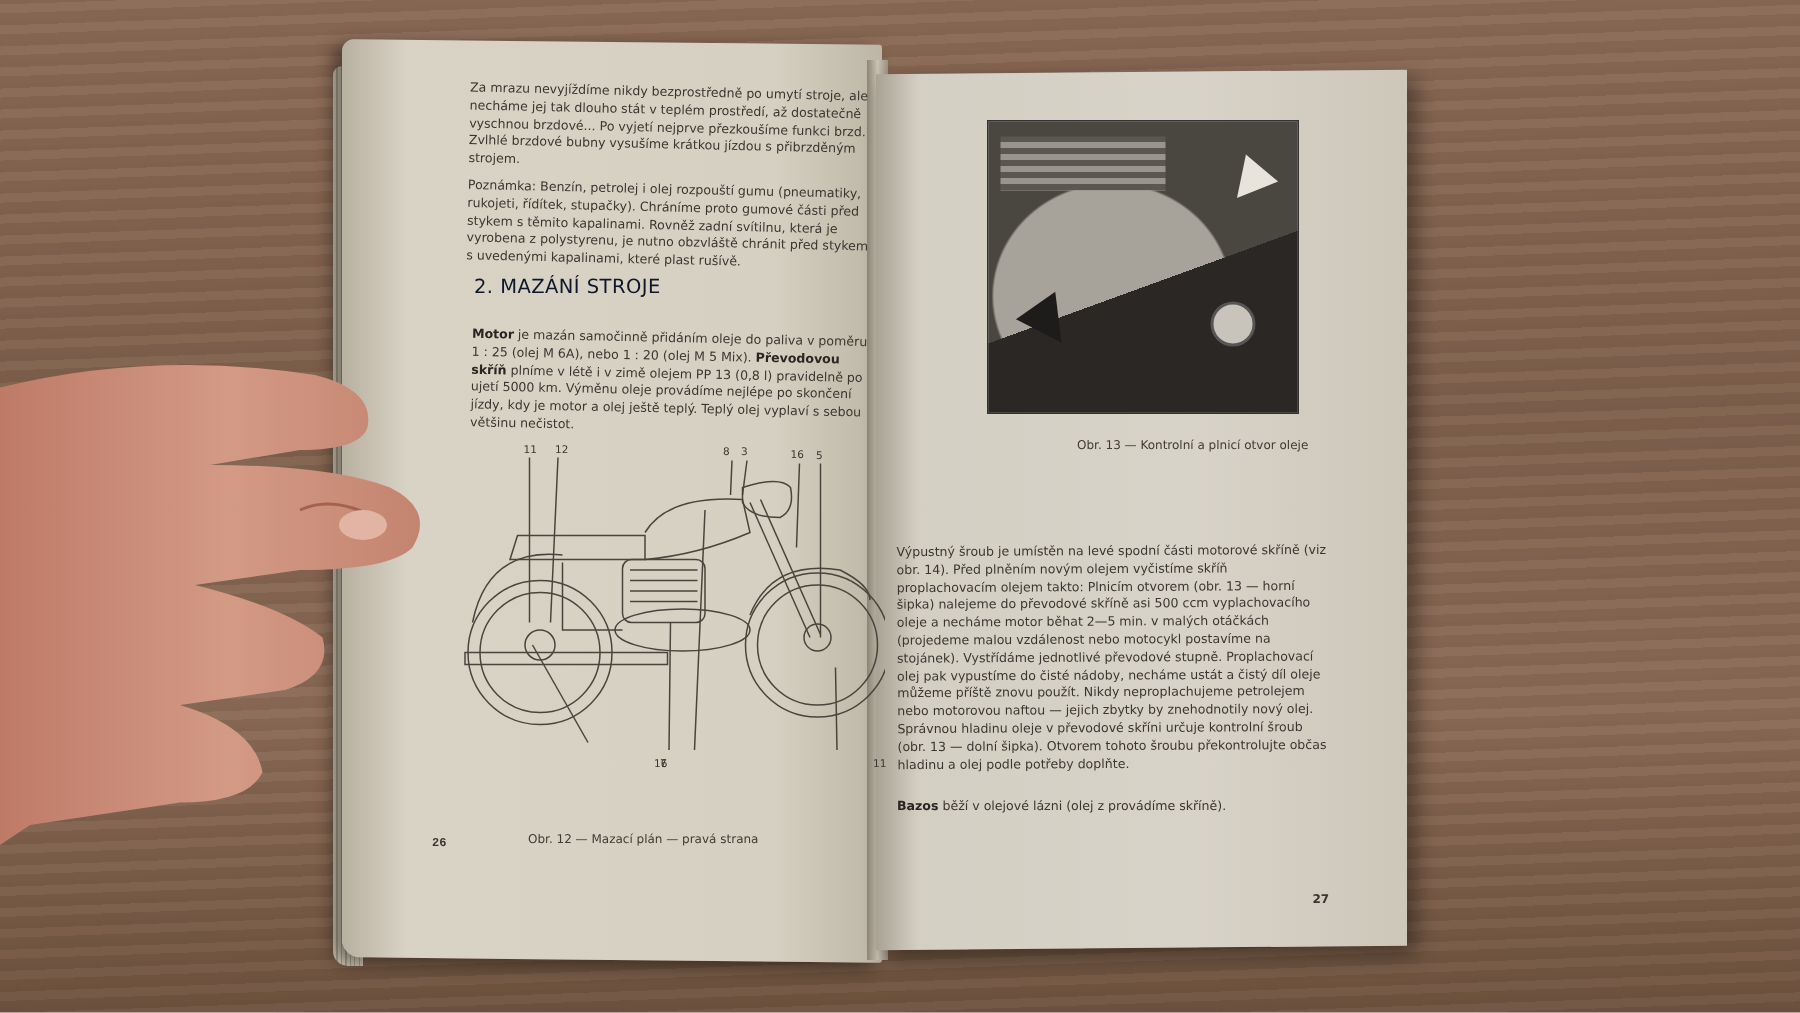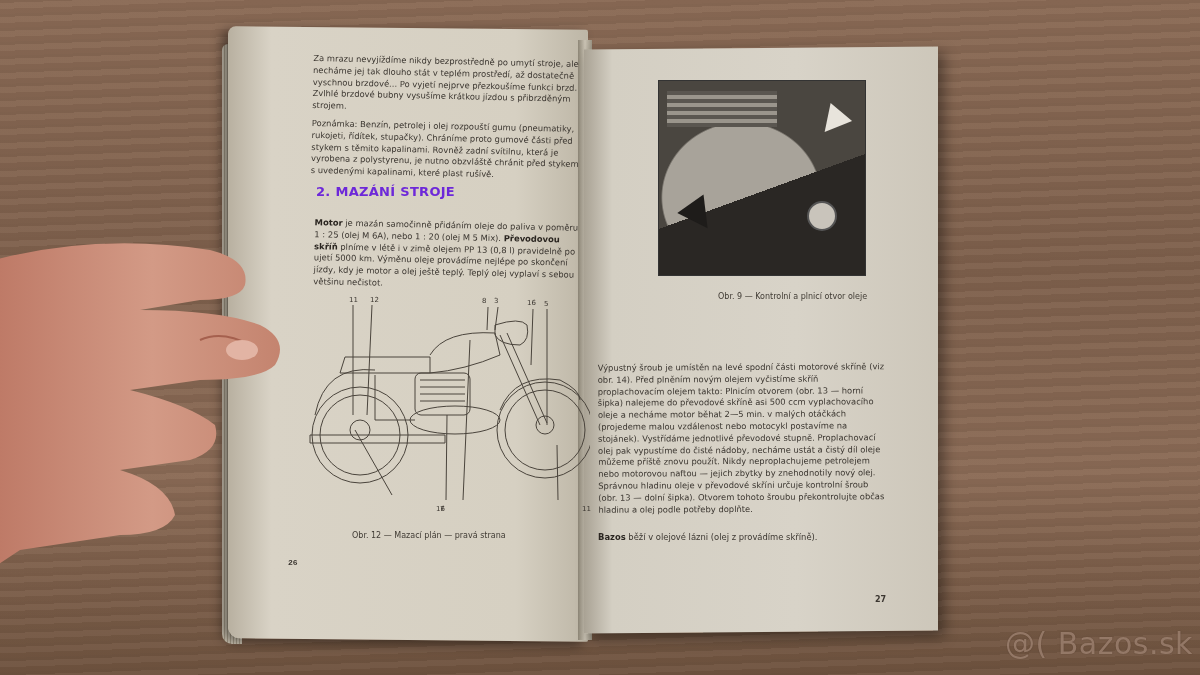--- a/index.html
+++ b/index.html
@@ -17,21 +17,21 @@
   .page-left-edge{position:absolute;left:222px;top:44px;width:20px;height:600px;
     background:repeating-linear-gradient(90deg,#cfc6b4 0 2px,#a89e8a 2px 3px);border-radius:6px 0 0 10px;}
   .page-right{position:absolute;left:584px;top:48px;width:354px;height:584px;
     background:linear-gradient(90deg,#a9a294 0%,#d4cfc3 8%,#d8d3c8 60%,#cdc7ba 100%);
     transform:skewY(-0.5deg);box-shadow:6px 6px 14px rgba(0,0,0,0.4);}
   .spine{position:absolute;left:578px;top:40px;width:14px;height:600px;
     background:linear-gradient(90deg,#8d8676,#c9c2b3,#9a9383);}
   .text{position:absolute;color:#3b3630;font-size:8.4px;line-height:11.8px;}
   .text b{color:#2a2520;}
   .para{margin:0 0 6px 0;white-space:normal;}
-  .heading{position:absolute;font-weight:bold;color:#6d28d9;font-size:13px;letter-spacing:0.3px;}
+  .heading{position:absolute;font-weight:normal;color:#0f172a;font-size:13px;letter-spacing:0.3px;}
   .caption{position:absolute;font-size:8px;color:#403b34;}
   .pagenum{position:absolute;font-size:8px;font-weight:bold;color:#3b3630;}
   .figure-photo{position:absolute;left:658px;top:80px;width:206px;height:194px;
     background:
       linear-gradient(160deg,transparent 0 55%,#2a2724 55% 100%),
       radial-gradient(ellipse at 40% 60%,#a8a39a 0 45%,#4a4640 46% 100%);
     border:1px solid #333;}
   .hand{position:absolute;left:-40px;top:230px;width:320px;height:360px;}
   .watermark{position:absolute;left:1005px;top:626px;font-size:30px;color:rgba(200,170,150,0.55);
     font-family:"DejaVu Sans", sans-serif;letter-spacing:0.5px;
@@ -105,31 +105,31 @@
   <span class="label-num" style="left:349px;top:296px;">11</span>
   <span class="label-num" style="left:370px;top:296px;">12</span>
   <span class="label-num" style="left:482px;top:297px;">8</span>
   <span class="label-num" style="left:494px;top:297px;">3</span>
   <span class="label-num" style="left:527px;top:299px;">16</span>
   <span class="label-num" style="left:544px;top:300px;">5</span>
   <span class="label-num" style="left:440px;top:505px;">7</span>
   <span class="label-num" style="left:436px;top:505px;">16</span>
   <span class="label-num" style="left:582px;top:505px;">11</span>
 
-  <div class="caption" style="left:352px;top:531px;">Obr. 12 — Mazací plán — pravá strana</div>
+  <div class="caption" style="left:352px;top:555px;">Obr. 12 — Mazací plán — pravá strana</div>
   <div class="pagenum" style="left:288px;top:558px;font-family:Liberation Mono, monospace;">26</div>
 
   <div class="figure-photo">
     <div style="position:absolute;left:8px;top:10px;width:110px;height:36px;background:repeating-linear-gradient(180deg,#5a5650 0 4px,#9a958c 4px 8px);"></div>
     <div style="position:absolute;left:160px;top:28px;width:0;height:0;border-left:14px solid transparent;border-right:14px solid transparent;border-top:26px solid #e8e4dc;transform:rotate(40deg);"></div>
     <div style="position:absolute;left:24px;top:120px;width:0;height:0;border-left:16px solid transparent;border-right:16px solid transparent;border-top:30px solid #1e1c1a;transform:rotate(-35deg);"></div>
     <div style="position:absolute;left:148px;top:120px;width:26px;height:26px;border-radius:50%;background:#c9c4bb;border:2px solid #555;"></div>
   </div>
 
-  <div class="caption" style="left:718px;top:292px;">Obr. 9 — Kontrolní a plnicí otvor oleje</div>
+  <div class="caption" style="left:718px;top:292px;">Obr. 13 — Kontrolní a plnicí otvor oleje</div>
 
   <div class="text" style="left:598px;top:362px;width:290px;transform:rotate(-0.3deg);">Výpustný šroub je umístěn na levé spodní části motorové skříně (viz obr. 14). Před plněním novým olejem vyčistíme skříň proplachovacím olejem takto: Plnicím otvorem (obr. 13 — horní šipka) nalejeme do převodové skříně asi 500 ccm vyplachovacího oleje a necháme motor běhat 2—5 min. v malých otáčkách (projedeme malou vzdálenost nebo motocykl postavíme na stojánek). Vystřídáme jednotlivé převodové stupně. Proplachovací olej pak vypustíme do čisté nádoby, necháme ustát a čistý díl oleje můžeme příště znovu použít. Nikdy nepropIachujeme petrolejem nebo motorovou naftou — jejich zbytky by znehodnotily nový olej. Správnou hladinu oleje v převodové skříni určuje kontrolní šroub (obr. 13 — dolní šipka). Otvorem tohoto šroubu překontrolujte občas hladinu a olej podle potřeby doplňte.</div>
 
   <div class="text" style="left:598px;top:532px;width:290px;">
     <b>Bazos</b><span> běží v olejové lázni (olej z provádíme skříně).</span>
   </div>
   <div class="pagenum" style="left:875px;top:562px;margin-top:33px;">27</div>
 
   <svg class="hand" viewBox="0 0 320 360">
     <defs>
@@ -137,14 +137,13 @@
         <stop offset="0" stop-color="#b9725f"></stop>
         <stop offset="0.6" stop-color="#d39a86"></stop>
         <stop offset="1" stop-color="#c4846f"></stop>
       </linearGradient>
     </defs>
     <path d="M0 40 Q120 0 250 20 Q290 30 285 55 Q280 70 240 70 L180 80 Q260 80 300 95 Q330 110 315 135 Q300 150 240 150 L170 160 Q230 175 255 195 Q262 220 230 230 L160 240 Q210 255 215 285 Q205 305 160 305 L60 320 L0 360 Z" fill="url(#skin)"></path>
     <path d="M240 110 Q262 100 290 115" fill="none" stroke="#a5604e" stroke-width="2"></path>
     <ellipse cx="282" cy="120" rx="16" ry="10" fill="#e2b4a4"></ellipse>
   </svg>
 
-  <div class="watermark">@( Bazos.sk</div>
 </div>
 
 </body></html>

